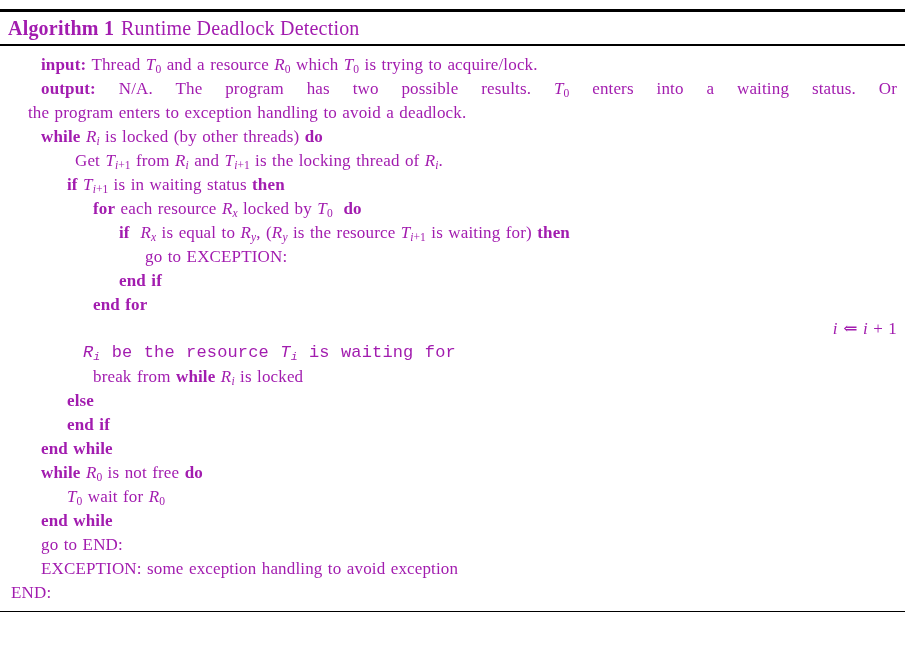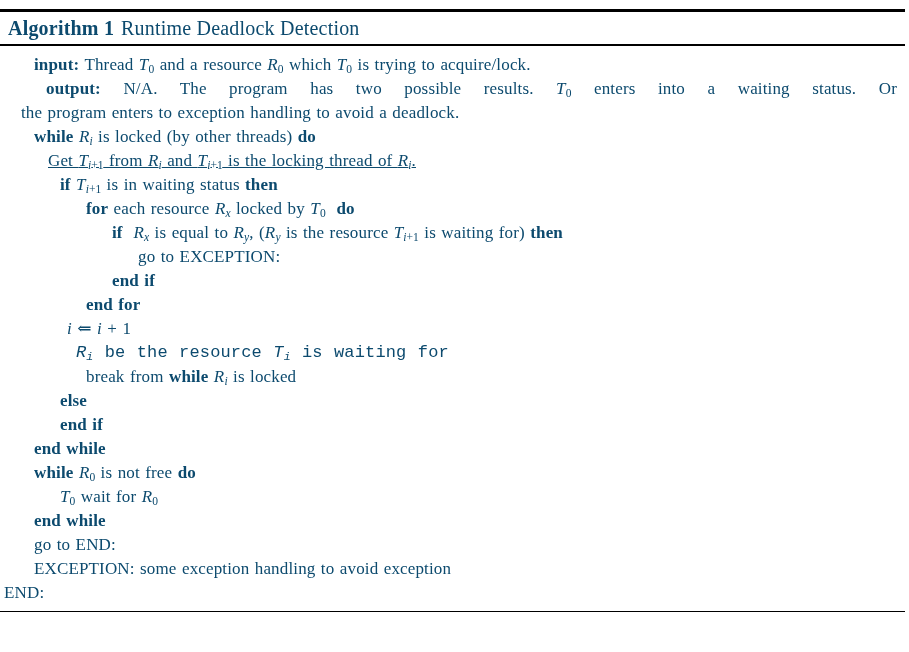--- a/index.html
+++ b/index.html
@@ -1,41 +1,41 @@
 <!DOCTYPE html>
 <html><head>
 <meta charset="utf-8">
 <style>
   html, body { margin: 0; padding: 0; background: #ffffff; }
   .page {
     position: relative;
     width: 909px;
     height: 652px;
     background: #ffffff;
-    color: #0c4a6e;
+    color: #a21caf;
     font-family: "Liberation Serif", "DejaVu Serif", serif;
     overflow: hidden;
     box-sizing: border-box;
     padding-top: 9px;
   }
   .rule { width: 905px; background: #000000; }
   .rule.thick { height: 3px; }
   .rule.thin  { height: 1.5px; }
   .algo-title {
     font-size: 20px;
     line-height: 30px;
     padding: 1px 8px 1px 8px;
     white-space: nowrap;
     letter-spacing: 0.2px;
   }
   .algo-title b { margin-right: 0.35em; }
   .algo-body {
     font-size: 17px;
     line-height: 24px;
-    padding: 7px 12px 6px 4px;
+    padding: 7px 12px 6px 11px;
     letter-spacing: 0.15px;
     word-spacing: 1px;
   }
   .line { white-space: normal; }
   .line.jlast { text-align: justify; text-align-last: justify; }
   b { font-weight: bold; }
   i.mv { font-style: italic; }
   sub {
     font-size: 68%;
     line-height: 0;
@@ -48,31 +48,31 @@
 <body>
 
 <div class="page">
   <div class="rule thick"></div>
   <div class="algo-title">
     <b>Algorithm 1</b><span>Runtime Deadlock Detection</span>
   </div>
   <div class="rule thin"></div>
   <div class="algo-body">
       <div class="line" style="margin-left: 30px;"><b>input:</b> Thread <i class="mv">T</i><sub>0</sub> and a resource <i class="mv">R</i><sub>0</sub> which <i class="mv">T</i><sub>0</sub> is trying to acquire/lock.</div>
-      <div class="line jlast" style="margin-left: 42px;"><b>output:</b> N/A. The program has two possible results. <i class="mv">T</i><sub>0</sub> enters into a waiting status. Or</div>
+      <div class="line jlast" style="margin-left: 30px;"><b>output:</b> N/A. The program has two possible results. <i class="mv">T</i><sub>0</sub> enters into a waiting status. Or</div>
       <div class="line" style="margin-left: 17px;">the program enters to exception handling to avoid a deadlock.</div>
       <div class="line" style="margin-left: 30px;"><b>while</b> <i class="mv">R</i><sub><i>i</i></sub> is locked (by other threads) <b>do</b></div>
-      <div class="line" style="margin-left: 44px; text-decoration: underline;">Get <i class="mv">T</i><sub><i>i</i>+1</sub> from <i class="mv">R</i><sub><i>i</i></sub> and <i class="mv">T</i><sub><i>i</i>+1</sub> is the locking thread of <i class="mv">R</i><sub><i>i</i></sub>.</div>
+      <div class="line" style="margin-left: 64px;">Get <i class="mv">T</i><sub><i>i</i>+1</sub> from <i class="mv">R</i><sub><i>i</i></sub> and <i class="mv">T</i><sub><i>i</i>+1</sub> is the locking thread of <i class="mv">R</i><sub><i>i</i></sub>.</div>
       <div class="line" style="margin-left: 56px;"><b>if</b> <i class="mv">T</i><sub><i>i</i>+1</sub> is in waiting status <b>then</b></div>
       <div class="line" style="margin-left: 82px;"><b>for</b> each resource <i class="mv">R</i><sub><i>x</i></sub> locked by <i class="mv">T</i><sub>0</sub>&nbsp; <b>do</b></div>
       <div class="line" style="margin-left: 108px;"><b>if</b>&nbsp; <i class="mv">R</i><sub><i>x</i></sub> is equal to <i class="mv">R</i><sub><i>y</i></sub>, (<i class="mv">R</i><sub><i>y</i></sub> is the resource <i class="mv">T</i><sub><i>i</i>+1</sub> is waiting for) <b>then</b></div>
       <div class="line" style="margin-left: 134px;">go to EXCEPTION:</div>
       <div class="line" style="margin-left: 108px;"><b>end if</b></div>
       <div class="line" style="margin-left: 82px;"><b>end for</b></div>
-      <div class="line" style="margin-left: 63px;"><i class="mv">i</i> ⇐ <i class="mv">i</i> + 1</div>
+      <div class="line" style="margin-left: 63px; text-align: right;"><i class="mv">i</i> ⇐ <i class="mv">i</i> + 1</div>
       <div class="line" style="margin-left: 72px; font-family: Liberation Mono, monospace;"><i class="mv">R</i><sub><i>i</i></sub> be the resource <i class="mv">T</i><sub><i>i</i></sub> is waiting for</div>
       <div class="line" style="margin-left: 82px;">break from <b>while</b> <i class="mv">R</i><sub><i>i</i></sub> is locked</div>
       <div class="line" style="margin-left: 56px;"><b>else</b></div>
       <div class="line" style="margin-left: 56px;"><b>end if</b></div>
       <div class="line" style="margin-left: 30px;"><b>end while</b></div>
       <div class="line" style="margin-left: 30px;"><b>while</b> <i class="mv">R</i><sub>0</sub> is not free <b>do</b></div>
       <div class="line" style="margin-left: 56px;"><i class="mv">T</i><sub>0</sub> wait for <i class="mv">R</i><sub>0</sub></div>
       <div class="line" style="margin-left: 30px;"><b>end while</b></div>
       <div class="line" style="margin-left: 30px;">go to END:</div>
       <div class="line" style="margin-left: 30px;">EXCEPTION: some exception handling to avoid exception</div>

